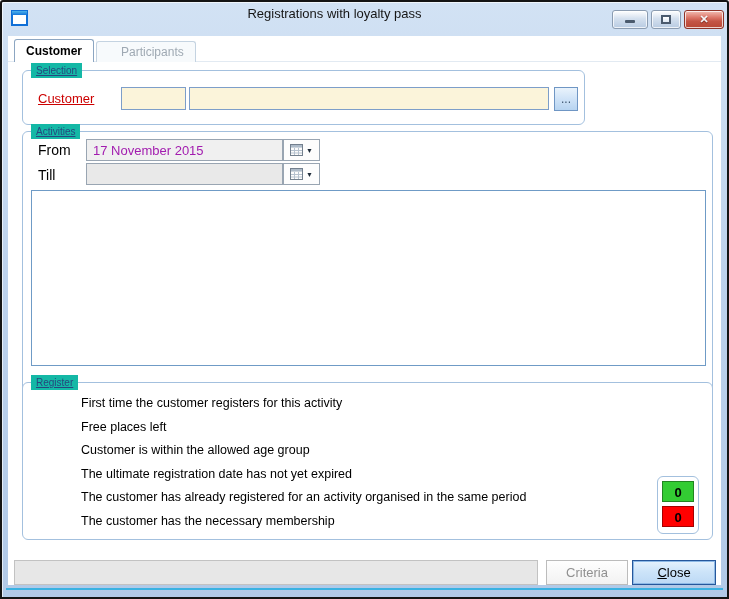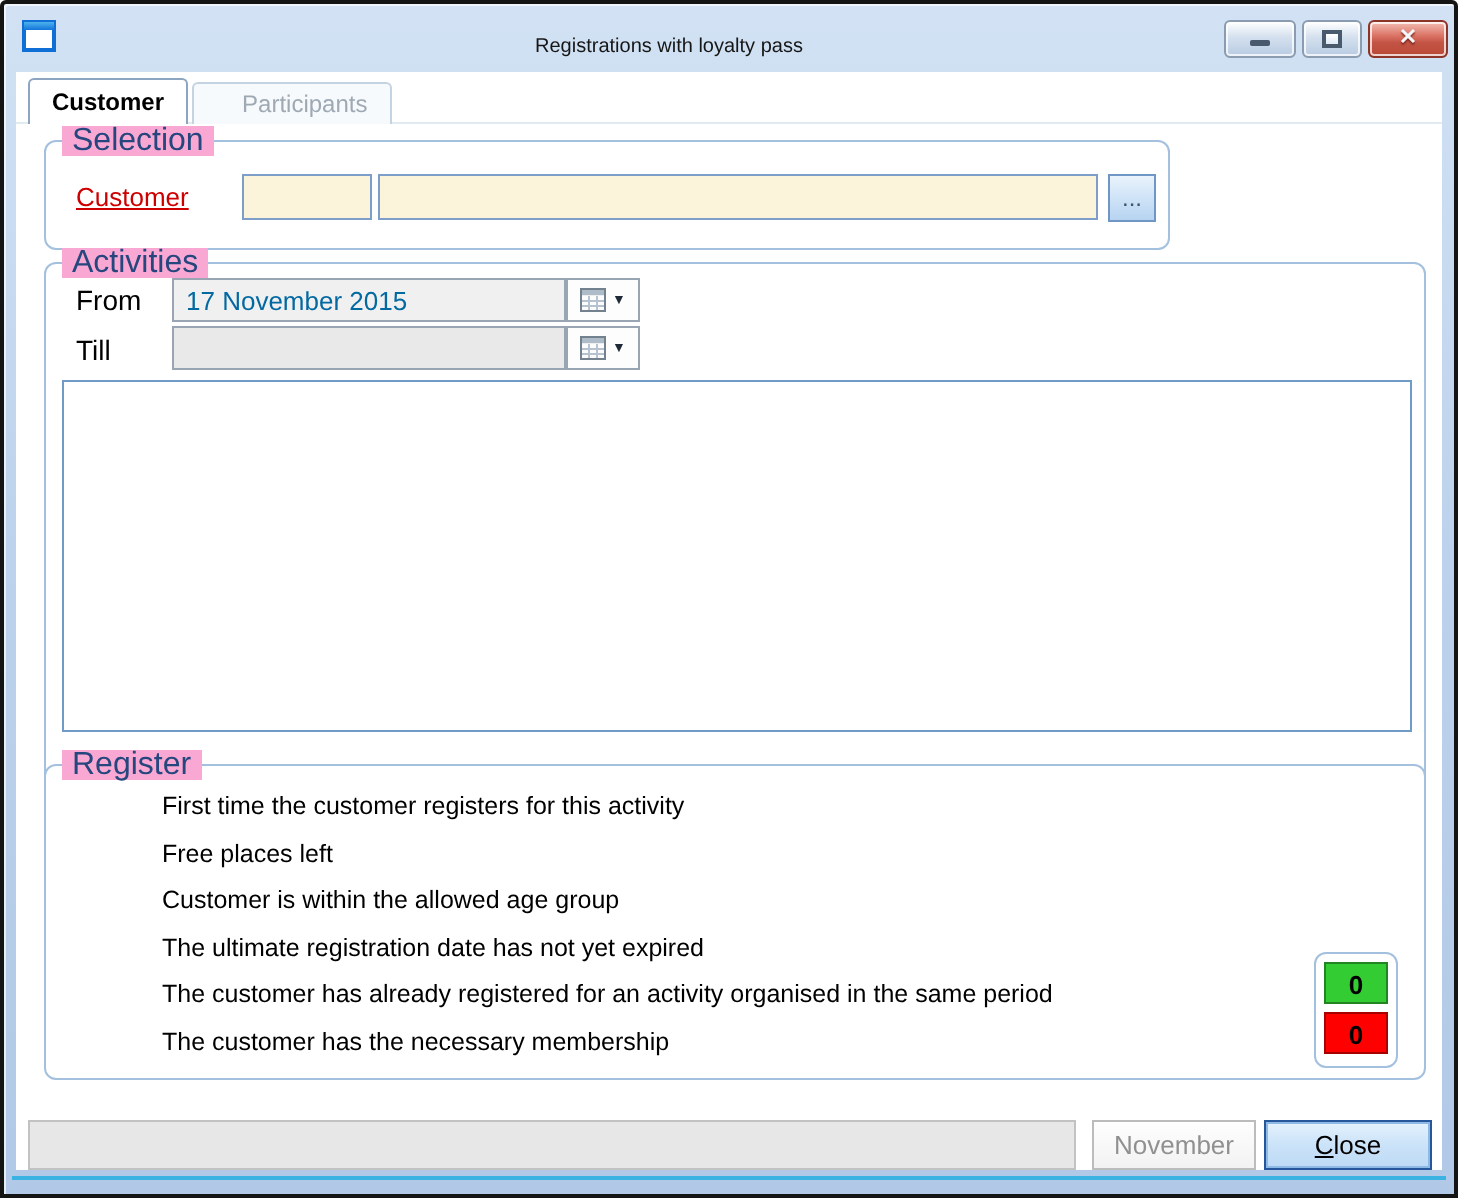--- a/index.html
+++ b/index.html
@@ -13,22 +13,22 @@
     overflow:hidden;
     box-shadow:inset 1px 1px 0 rgba(255,255,255,.65);
   }
 
   
   .titlebar { position:absolute; top:0; left:0; right:0; height:34px; }
   .win-icon { position:absolute; left:9px; top:8px; width:17px; height:16px;
     background:#fff; border:2px solid #0f6fd7; }
   .win-icon::before { content:""; position:absolute; left:-1px; right:-1px; top:-1px; height:4px;
     background:linear-gradient(#4db3ec,#1274d9); }
-  .title { position:absolute; left:60px; right:120px; top:16px; text-align:center;
-    font-size:10px; color:#161616; white-space:nowrap; }
+  .title { position:absolute; left:60px; right:120px; top:4px; text-align:center;
+    font-size:13px; color:#161616; white-space:nowrap; }
   .winbtns { position:absolute; top:8px; right:3px; display:flex; gap:3px; }
   .winbtn { height:19px; border:1px solid #8b9cb1; border-radius:3px;
     background:linear-gradient(#ffffff,#d4e0ee 45%,#b8cbe2);
     display:flex; align-items:flex-start; justify-content:center;
     box-shadow:inset 0 0 0 1px rgba(255,255,255,.75); cursor:default; padding:0; }
   .btn-min { width:36px; }
   .btn-max { width:30px; }
   .btn-close { width:40px; border-color:#8e3328;
     background:linear-gradient(#f3beb4,#db7466 40%,#c45546 60%,#b84735); }
   .glyph-min { width:10px; height:3px; background:#4a5a6d; margin-top:9px; border-radius:1px; }
@@ -45,22 +45,22 @@
   .tabs { position:absolute; left:6px; top:2px; height:24px; display:flex; align-items:flex-end; z-index:3; }
   .tab { padding:0 11px; border:1px solid #8ca6c2; border-bottom:none;
     border-radius:3px 3px 0 0; margin-right:2px; background:#ffffff;
     height:23px; line-height:22px; cursor:default; }
   .tab.active { font-weight:bold; color:#000; z-index:2; }
   .tab.inactive { color:#9fa9b3; background:#f7fafc; border-color:#c4d3e1; height:21px; line-height:20px;padding-left:24px; }
   .tab-strip-line { position:absolute; left:0; right:0; top:25px; height:1px; background:#e2eaf2; }
 
   
   .group { position:absolute; border:1px solid #a3c0de; border-radius:6px; background:#fff; }
-  .group-label { position:absolute; top:-8px; left:8px; background:#f9a8d4; padding:0 5px;
-    color:#26477e; font-size:16px; line-height:15px; white-space:nowrap; }
+  .group-label { position:absolute; top:-8px; left:8px; background:#14b8a6; padding:0 5px;
+    color:#26477e; font-size:10px; line-height:15px; white-space:nowrap;text-decoration:underline; }
 
   .grp-selection { left:14px; top:34px;  width:563px; height:55px; }
   .grp-fast      { left:585px; top:34px; width:120px; height:55px; }
   .grp-activities{ left:14px; top:95px;  width:691px; height:311px; }
   .grp-criteria  { left:14px; top:346px; width:691px; height:158px; }
 
   
   .customer-link { position:absolute; left:15px; top:20px; color:#cc0000;
     text-decoration:underline; font-size:13px; cursor:pointer; }
   .field { position:absolute; border:1px solid #7d9ec9; background:#fbf4da;
@@ -71,21 +71,21 @@
     border:1px solid #6f96c4; background:linear-gradient(#eaf3fc,#cfe3f7 50%,#b7d4f1);
     color:#3c556f; font-size:12px; line-height:20px; text-align:center; cursor:pointer; padding:0; }
   .fld-fast { left:10px; top:16px; width:98px; height:23px;
     background:#e9e9e9; border:1px solid #aeb3b9; }
 
   
   .row-label { position:absolute; left:15px; color:#000; font-size:14px; }
   .lbl-from { top:10px; } .lbl-till { top:35px; }
   .date-field { position:absolute; left:63px; width:197px; height:22px;
     border:1px solid #99a5b2; background:#f0f0f0; font-family:"Liberation Sans", sans-serif;
-    font-size:13px; padding:0 6px; outline:none; color:#0369a1; }
+    font-size:13px; padding:0 6px; outline:none; color:#a21caf; }
   .fld-from { top:7px; } .fld-till { top:31px; background:#e9e9e9; }
   .cal-btn { position:absolute; left:260px; width:37px; height:22px; border:1px solid #99a5b2;
     background:#fdfdfd; display:flex; align-items:center; justify-content:center; gap:3px;
     cursor:pointer; padding:0; }
   .cal-from { top:7px; } .cal-till { top:31px; }
   .dd-arrow { font-size:7px; color:#1d2a38; line-height:7px; }
   .search-btn { position:absolute; left:307px; top:27px; width:82px; height:26px;
     border:1px solid #a3a3a3; background:#fdfdfd; font-family:"Liberation Sans", sans-serif;
     font-size:13px; color:#1c1c1c; cursor:pointer; }
   .listbox { position:absolute; left:8px; top:58px; width:675px; height:176px;
@@ -191,19 +191,19 @@
         <div class="criterion">The customer has already registered for an activity organised in the same period</div>
         <div class="criterion">The customer has the necessary membership</div>
       </div>
       <div class="counter-panel">
         <div class="counter pass">0</div>
         <div class="counter fail">0</div>
       </div>
     </div>
 
     <div class="status-field"></div>
-    <button class="footer-btn register-btn">November</button>
+    <button class="footer-btn register-btn">Criteria</button>
     <button class="footer-btn close-btn"><span></span><span class="mn">C</span><span>lose</span></button>
 
   </div>
 
   <div class="cyan-line"></div>
 </div>
 
 </body></html>

